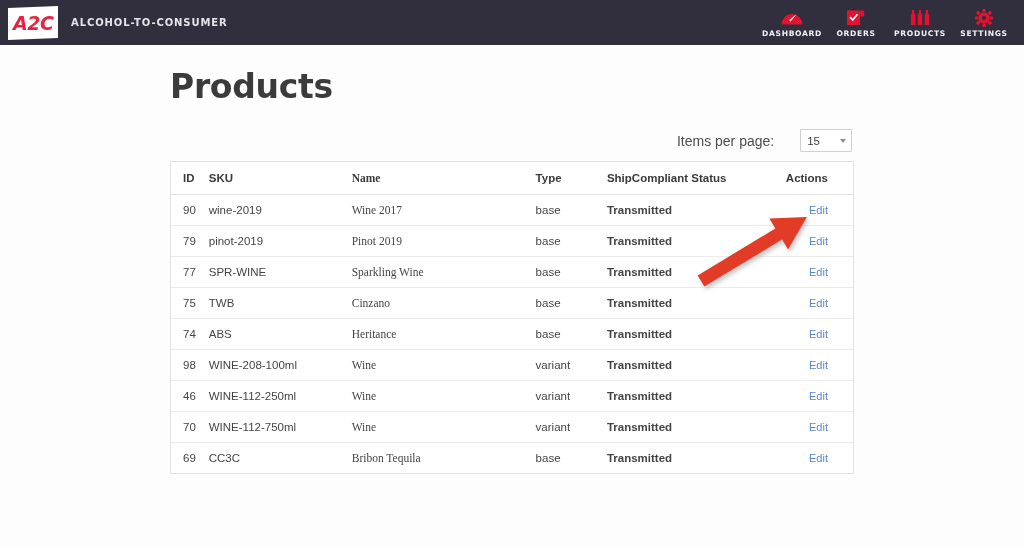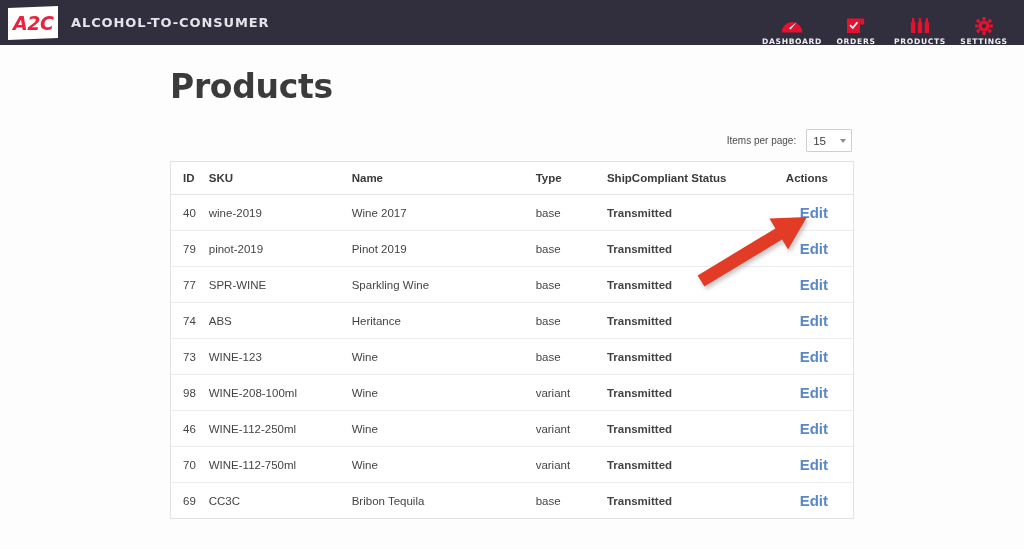--- a/index.html
+++ b/index.html
@@ -39,30 +39,30 @@
     font-weight: bold;
     font-size: 19px;
     letter-spacing: -0.5px;
     font-style: italic;
     transform: skewY(2.2deg);
     line-height: 1;
   }
   .brand-name {
     margin-left: 14px;
     color: #e6e4ea;
-    font-size: 13px;
+    font-size: 10px;
     font-weight: bold;
     letter-spacing: 0.9px;
     font-family: "DejaVu Sans", sans-serif;
   }
 
   .nav {
     position: absolute;
     right: 8px;
-    top: 12px;
+    top: 4px;
     height: 53px;
     display: flex;
     align-items: flex-start;
   }
   .nav-item {
     width: 64px;
     padding-top: 4px;
     display: flex;
     flex-direction: column;
     align-items: center;
@@ -109,33 +109,33 @@
 
   .perpage-row {
     display: flex;
     justify-content: flex-end;
     align-items: center;
     margin-top: 23px;
     margin-bottom: 9px;
     padding-right: 2px;
   }
   .perpage-label {
-    font-size: 10px;
+    font-size: 14px;
     color: #4d4d4d;
-    margin-right: 10px;
+    margin-right: 26px;
   }
   .perpage-select {
     border: 1px solid #cfcfcf;
     background: #ffffff;
     height: 23px;
     min-width: 36px;
     padding: 0 5px 0 6px;
     display: flex;
     align-items: center;
-    gap: 14px;
+    gap: 20px;
     cursor: pointer;
     border-radius: 1px;
   }
   .perpage-value {
     font-size: 11.5px;
     color: #3d3d3d;
   }
   .caret-down {
     width: 0; height: 0;
     border-left: 3.2px solid transparent;
@@ -167,31 +167,30 @@
     color: #444444;
     padding: 9px 0 9px 0;
     border-top: 1px solid #ededed;
     background: #ffffff;
     white-space: nowrap;
   }
   table.products tbody tr:first-child td { border-top: none; }
 
   th.c-id,  td.c-id   { width: 38px;  padding-left: 12px !important; }
   th.c-sku, td.c-sku  { width: 144px; }
-  th.c-name,td.c-name { width: 186px; }
+  th.c-name,td.c-name { width: 186px; font-family: Liberation Serif, serif; }
   th.c-type,td.c-type { width: 72px;  }
   th.c-ship,td.c-ship { width: 180px; font-weight: bold; }
   th.c-act, td.c-act  { text-align: right; padding-right: 25px !important; }
 
   .edit-link {
     color: #5b87c7;
     text-decoration: none;
-    font-size: 15px;
+    font-size: 11px;
     cursor: pointer;
-    font-weight: bold;
   }
 
   
   .annotation {
     position: absolute;
     left: 0; top: 0;
     width: 1024px; height: 549px;
     pointer-events: none;
   }
 </style>
@@ -284,21 +283,21 @@
             <th class="c-id">ID</th>
             <th class="c-sku">SKU</th>
             <th class="c-name">Name</th>
             <th class="c-type">Type</th>
             <th class="c-ship">ShipCompliant Status</th>
             <th class="c-act">Actions</th>
           </tr>
         </thead>
         <tbody id="products-tbody">
             <tr>
-              <td class="c-id">40</td>
+              <td class="c-id">90</td>
               <td class="c-sku">wine-2019</td>
               <td class="c-name">Wine 2017</td>
               <td class="c-type">base</td>
               <td class="c-ship">Transmitted</td>
               <td class="c-act"><a class="edit-link">Edit</a></td>
             </tr>
             <tr>
               <td class="c-id">79</td>
               <td class="c-sku">pinot-2019</td>
               <td class="c-name">Pinot 2019</td>
@@ -308,31 +307,31 @@
             </tr>
             <tr>
               <td class="c-id">77</td>
               <td class="c-sku">SPR-WINE</td>
               <td class="c-name">Sparkling Wine</td>
               <td class="c-type">base</td>
               <td class="c-ship">Transmitted</td>
               <td class="c-act"><a class="edit-link">Edit</a></td>
             </tr>
             <tr>
+              <td class="c-id">75</td>
+              <td class="c-sku">TWB</td>
+              <td class="c-name">Cinzano</td>
+              <td class="c-type">base</td>
+              <td class="c-ship">Transmitted</td>
+              <td class="c-act"><a class="edit-link">Edit</a></td>
+            </tr>
+            <tr>
               <td class="c-id">74</td>
               <td class="c-sku">ABS</td>
               <td class="c-name">Heritance</td>
-              <td class="c-type">base</td>
-              <td class="c-ship">Transmitted</td>
-              <td class="c-act"><a class="edit-link">Edit</a></td>
-            </tr>
-            <tr>
-              <td class="c-id">73</td>
-              <td class="c-sku">WINE-123</td>
-              <td class="c-name">Wine</td>
               <td class="c-type">base</td>
               <td class="c-ship">Transmitted</td>
               <td class="c-act"><a class="edit-link">Edit</a></td>
             </tr>
             <tr>
               <td class="c-id">98</td>
               <td class="c-sku">WINE-208-100ml</td>
               <td class="c-name">Wine</td>
               <td class="c-type">variant</td>
               <td class="c-ship">Transmitted</td>

